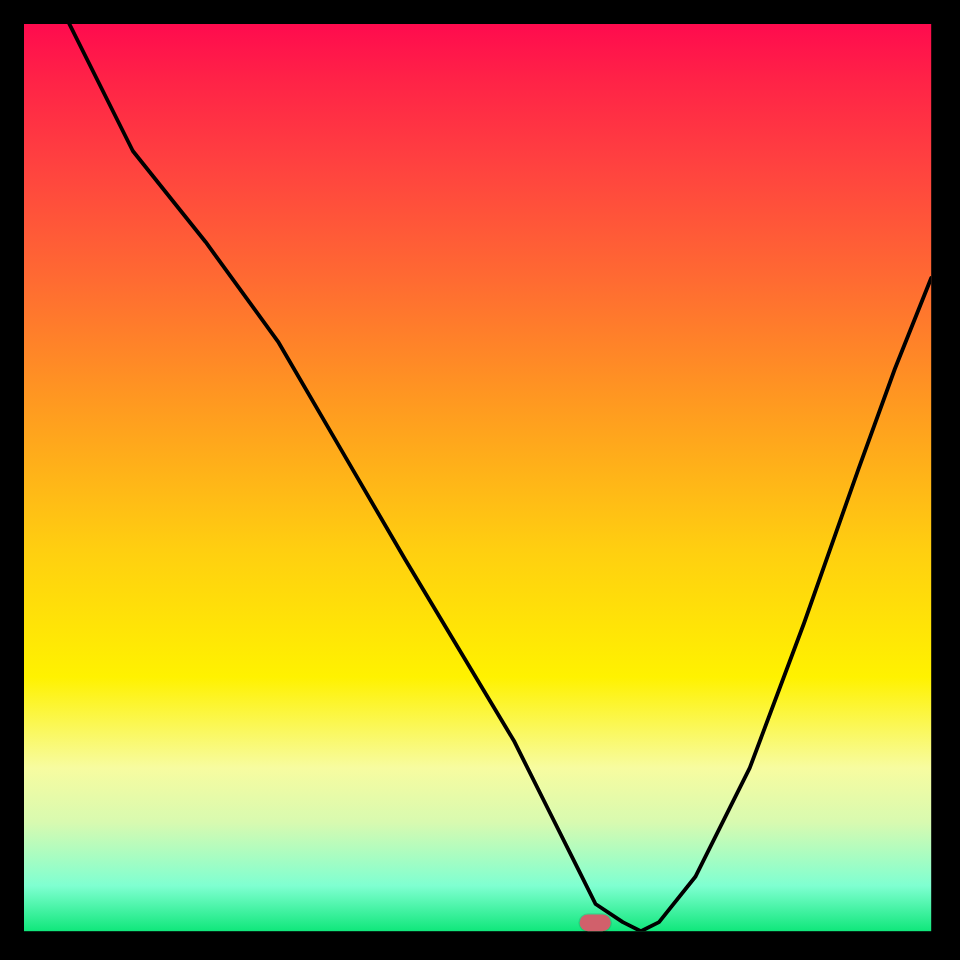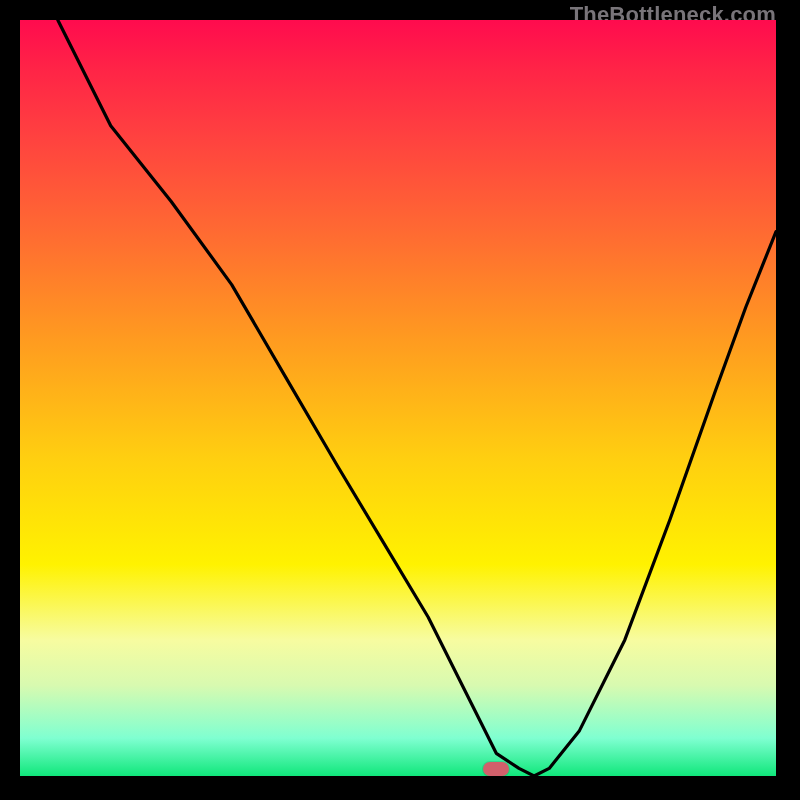--- a/index.html
+++ b/index.html
@@ -70,21 +70,20 @@
     letter-spacing: 0.2px;
     user-select: none;
   }
 </style>
 </head>
 <body>
 <div class="container">
 
   <div class="frame-black"></div>
 
-  <div class="watermark">TheBottleneck.com</div>
 
   <div class="plot-area">
     <div class="gradient-bg"></div>
 
     <svg class="lines" viewBox="0 0 756 756" preserveAspectRatio="none">
       <path d="M 37.80 0.00
                L 90.72 105.84
                L 151.20 181.44
                L 211.68 264.60
                L 264.60 355.32

